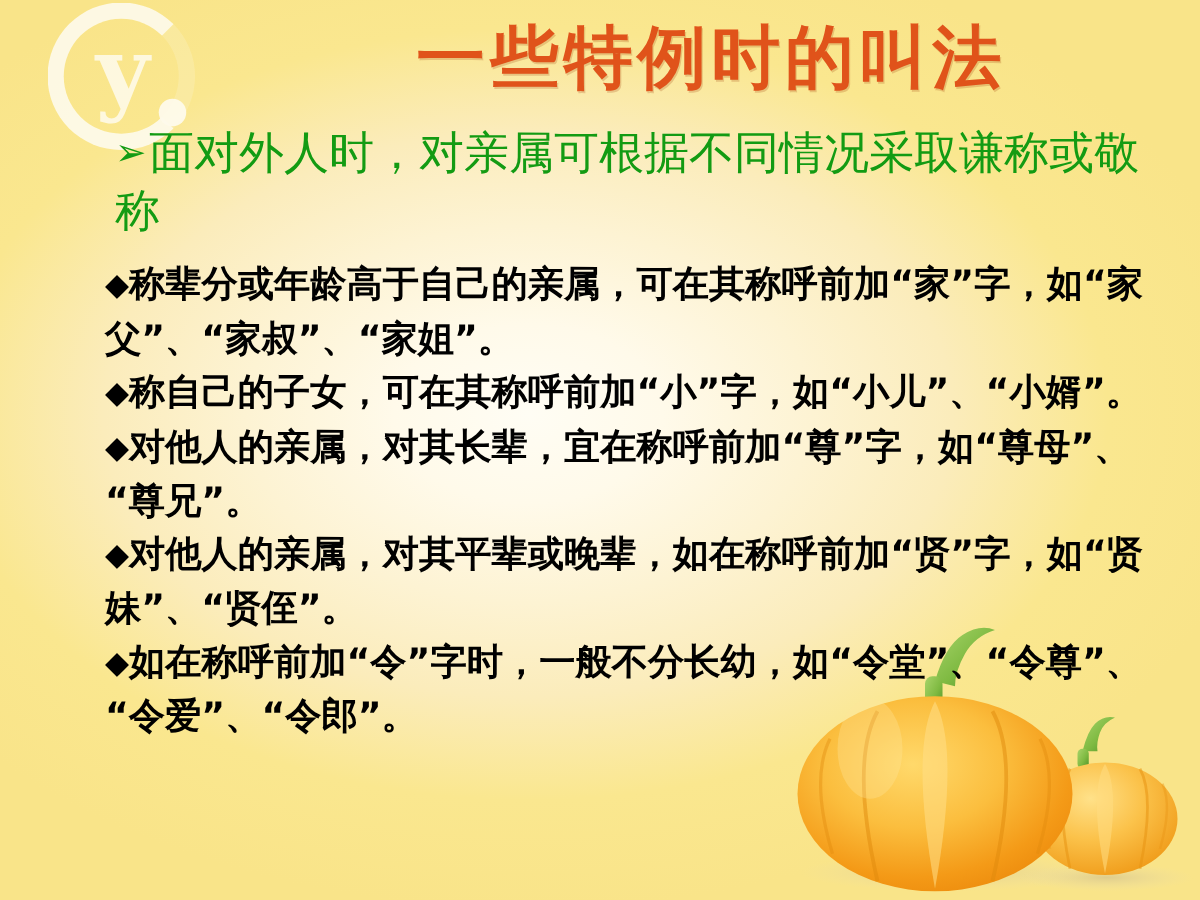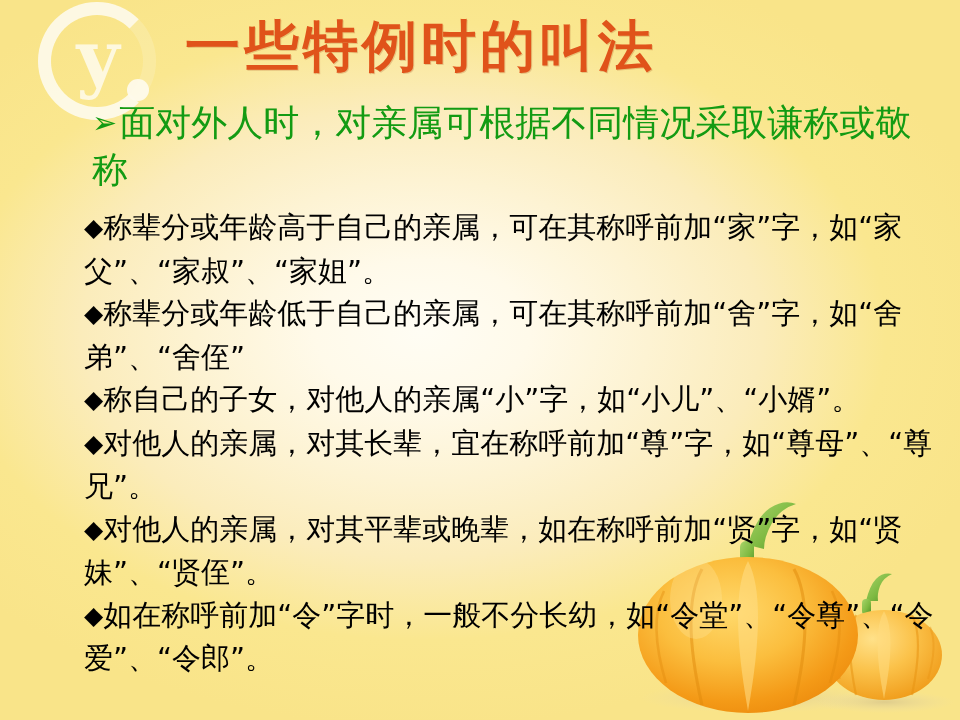--- a/index.html
+++ b/index.html
@@ -89,21 +89,21 @@
     top: 0;
     width: 960px;
     height: 720px;
   }
 
   .title {
     position: absolute;
     left: 185px;
     top: 14px;
     width: 620px;
-    text-align: left;
+    text-align: right;
     color: #e0531a;
     font-size: 55px;
     line-height: 64px;
     font-weight: bold;
     font-family: "DejaVu Serif", "Liberation Serif", serif;
     letter-spacing: 4px;
     text-shadow: 1px 1px 0 rgba(160,60,10,0.22);
     white-space: nowrap;
   }
 
@@ -127,21 +127,21 @@
   .bullets {
     position: absolute;
     left: 84px;
     top: 206px;
     width: 856px;
   }
   .bullet {
     color: #000000;
     font-size: 29px;
     line-height: 42.5px;
-    font-weight: normal;
+    font-weight: bold;
     letter-spacing: 0px;
     text-indent: 0;
     margin-bottom: 0px;
   }
   .bullet .dia {
     font-size: 25px;
     vertical-align: 1px;
   }
 </style>
 </head>
@@ -209,24 +209,21 @@
 
     <div class="subtitle">
       <span class="arrow">➢</span><span>面对外人时，对亲属可根据不同情况采取谦称或敬称</span>
     </div>
 
     <div class="bullets">
       <div class="bullet">
         <span class="dia">◆</span><span>称辈分或年龄高于自己的亲属，可在其称呼前加“家”字，如“家父”、“家叔”、“家姐”。</span>
       </div>
       <div class="bullet">
-        <span class="dia">◆</span><span>称辈分或年龄低于自己的亲属，可在其称呼前加“舍”字，如“舍弟”、“舍侄”</span>
-      </div>
-      <div class="bullet">
-        <span class="dia">◆</span><span>称自己的子女，对他人的亲属“小”字，如“小儿”、“小婿”。</span>
+        <span class="dia">◆</span><span>称自己的子女，可在其称呼前加“小”字，如“小儿”、“小婿”。</span>
       </div>
       <div class="bullet">
         <span class="dia">◆</span><span>对他人的亲属，对其长辈，宜在称呼前加“尊”字，如“尊母”、“尊兄”。</span>
       </div>
       <div class="bullet">
         <span class="dia">◆</span><span>对他人的亲属，对其平辈或晚辈，如在称呼前加“贤”字，如“贤妹”、“贤侄”。</span>
       </div>
       <div class="bullet">
         <span class="dia">◆</span><span>如在称呼前加“令”字时，一般不分长幼，如“令堂”、“令尊”、“令爱”、“令郎”。</span>
       </div>

